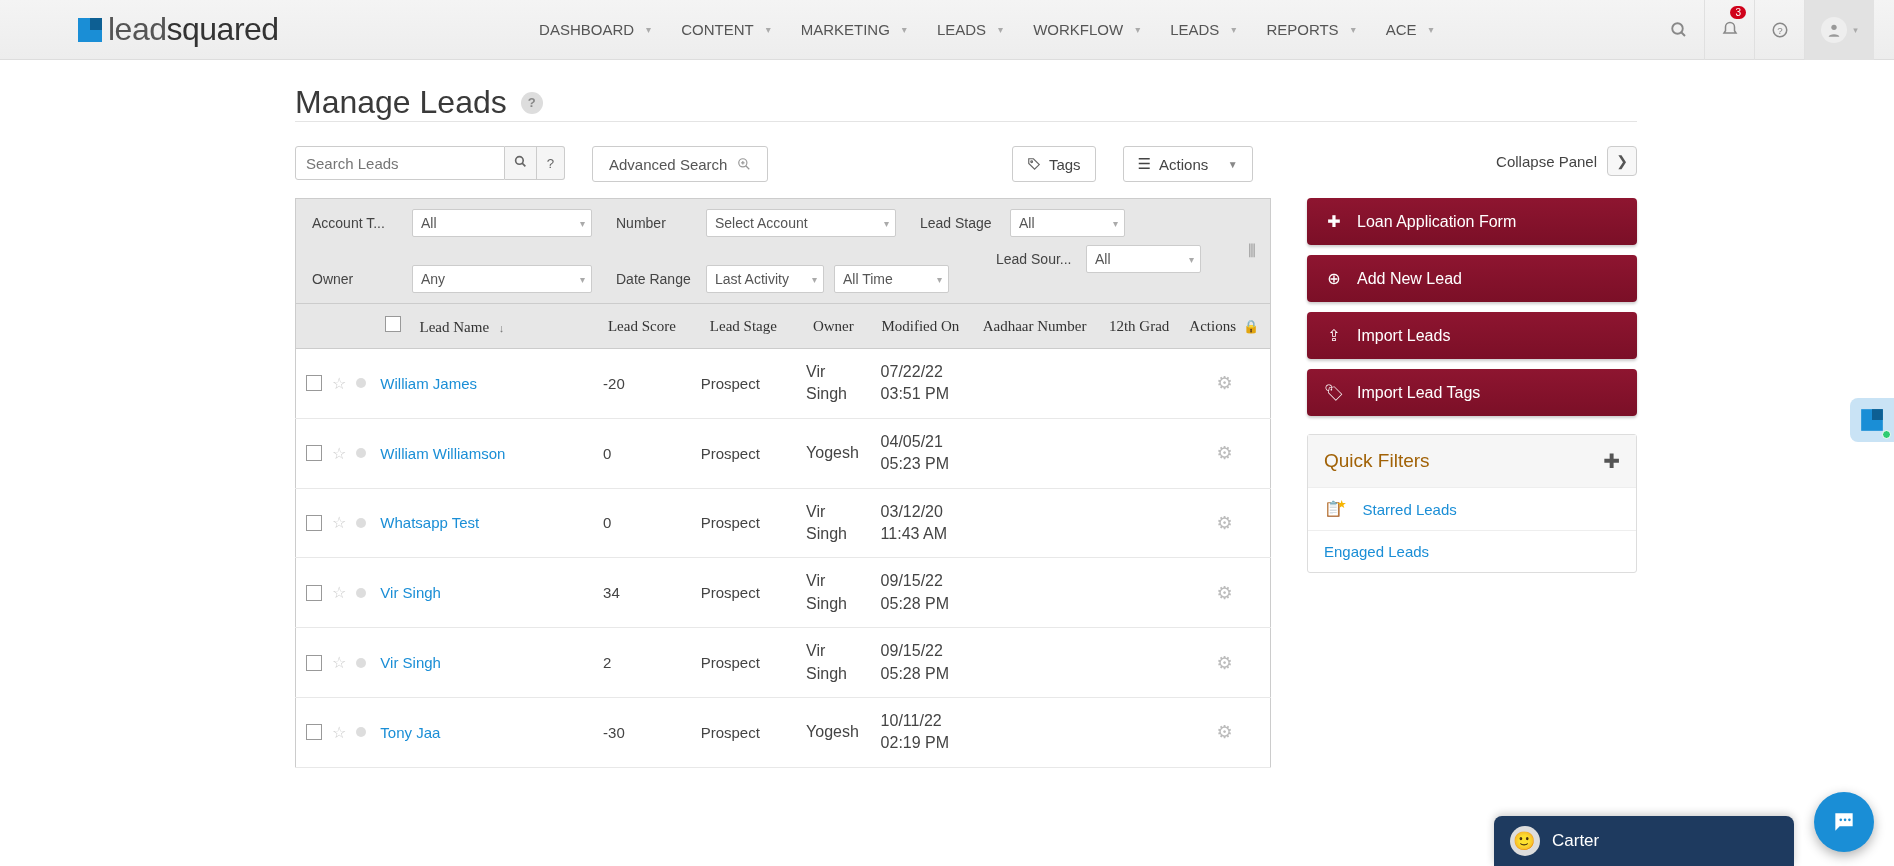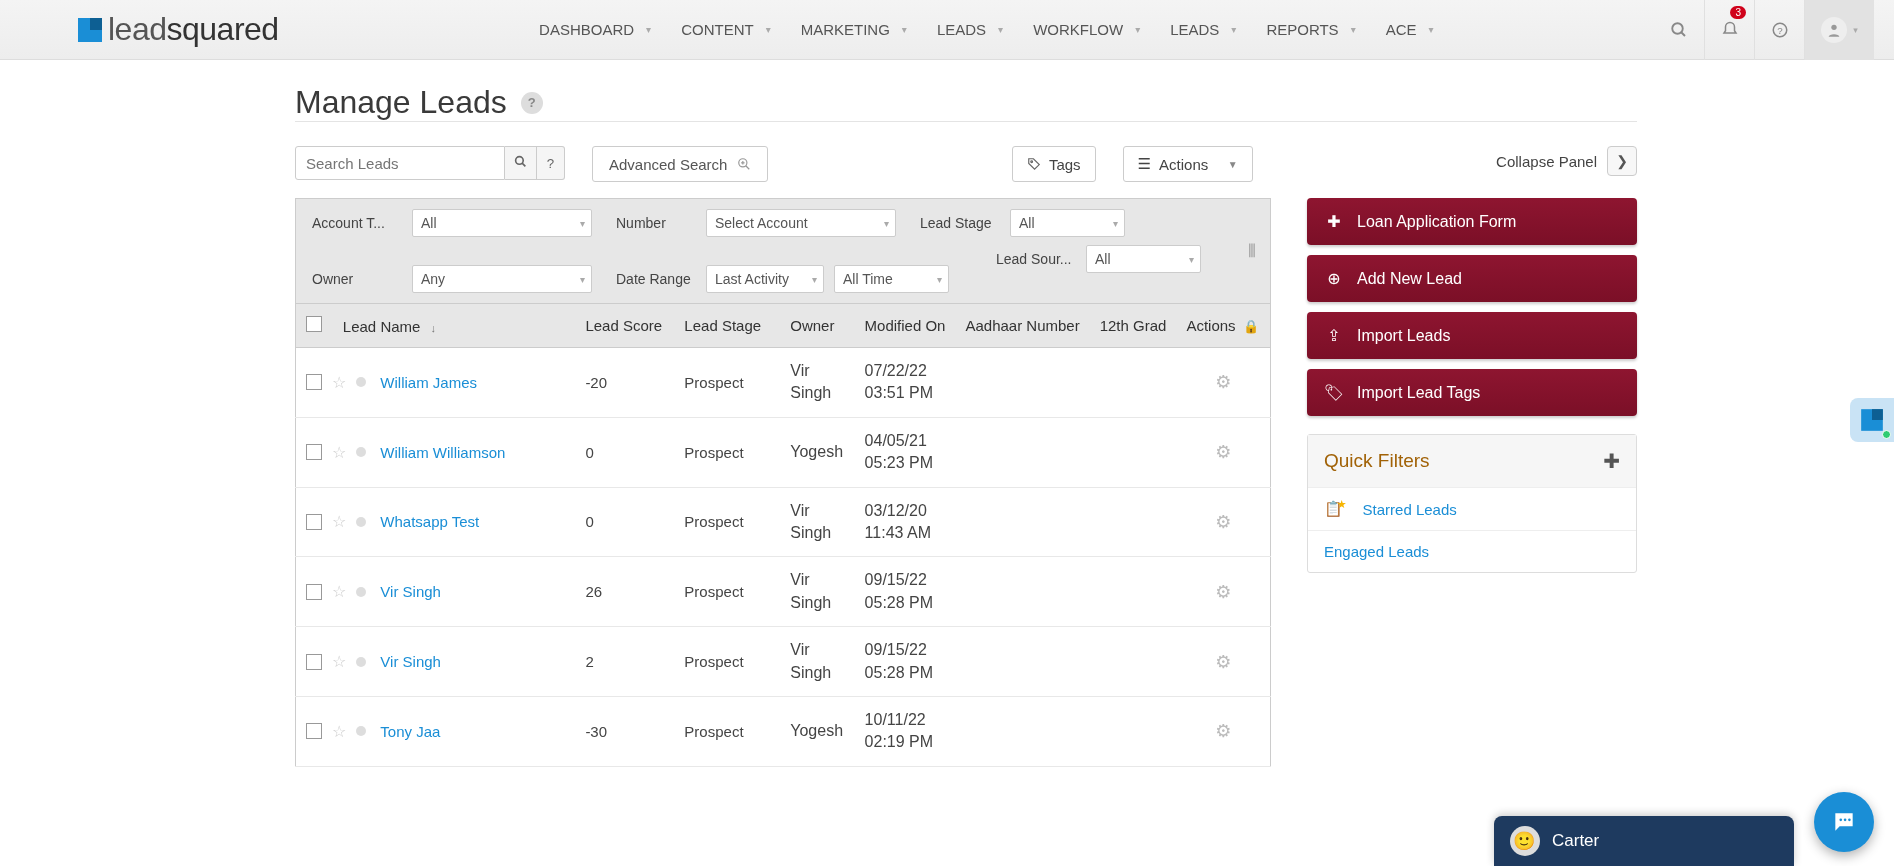--- a/index.html
+++ b/index.html
@@ -54,21 +54,21 @@
 .filter-select::after { content: "▾"; position: absolute; right: 6px; color: #aaa; font-size: 10px; }
 .fs-med { width: 180px; }
 .fs-wide { width: 190px; }
 .fs-small { width: 115px; }
 .fs-time { width: 115px; }
 .gap { width: 24px; }
 .col-toggle { position: absolute; right: 14px; top: 50%; transform: translateY(-50%); color: #999; font-size: 18px; cursor: pointer; }
 
 
 .table { border: 1px solid #ccc; width: 100%; border-collapse: collapse; }
-.table th { background: #e7e7e7; text-align: left; padding: 12px 10px; font-weight: 500; color: #333; border-bottom: 1px solid #ccc; font-size: 15px; white-space: nowrap; }
+.table th { background: #e7e7e7; text-align: center; padding: 12px 10px; font-weight: 500; color: #333; border-bottom: 1px solid #ccc; font-size: 15px; white-space: nowrap; font-family: Liberation Serif, serif; }
 .table td { padding: 12px 10px; border-bottom: 1px solid #e8e8e8; vertical-align: middle; font-size: 15px; color: #444; }
 .table td.owner, .table td.modified { font-size: 16px; line-height: 1.4; }
 .cb { width: 16px; height: 16px; border: 1px solid #999; background: #fff; display: inline-block; cursor: pointer; }
 .star { color: #ccc; font-size: 16px; cursor: pointer; }
 .status-dot { width: 10px; height: 10px; border-radius: 50%; background: #ddd; display: inline-block; margin-right: 4px; }
 .lead-link { color: #1a8ed6; cursor: pointer; }
 .gear { color: #bbb; font-size: 18px; cursor: pointer; }
 .sort-arrow { font-size: 11px; color: #777; margin-left: 6px; }
 .lock { font-size: 13px; color: #4a90d9; margin-left: 4px; }
 .col-name { width: 330px; }
@@ -327,21 +327,21 @@
             </tr>
             <tr>
               <td>
                 <div class="td-name">
                   <span class="cb"></span>
                   <span class="star">☆</span>
                   <span class="status-dot"></span>
                   <span class="lead-link">Vir Singh</span>
                 </div>
               </td>
-              <td>26</td>
+              <td>34</td>
               <td>Prospect</td>
               <td class="owner">Vir<br>Singh</td>
               <td class="modified">09/15/22<br>05:28 PM</td>
               <td></td>
               <td></td>
               <td class="td-actions"><span class="gear">⚙</span></td>
             </tr>
             <tr>
               <td>
                 <div class="td-name">

